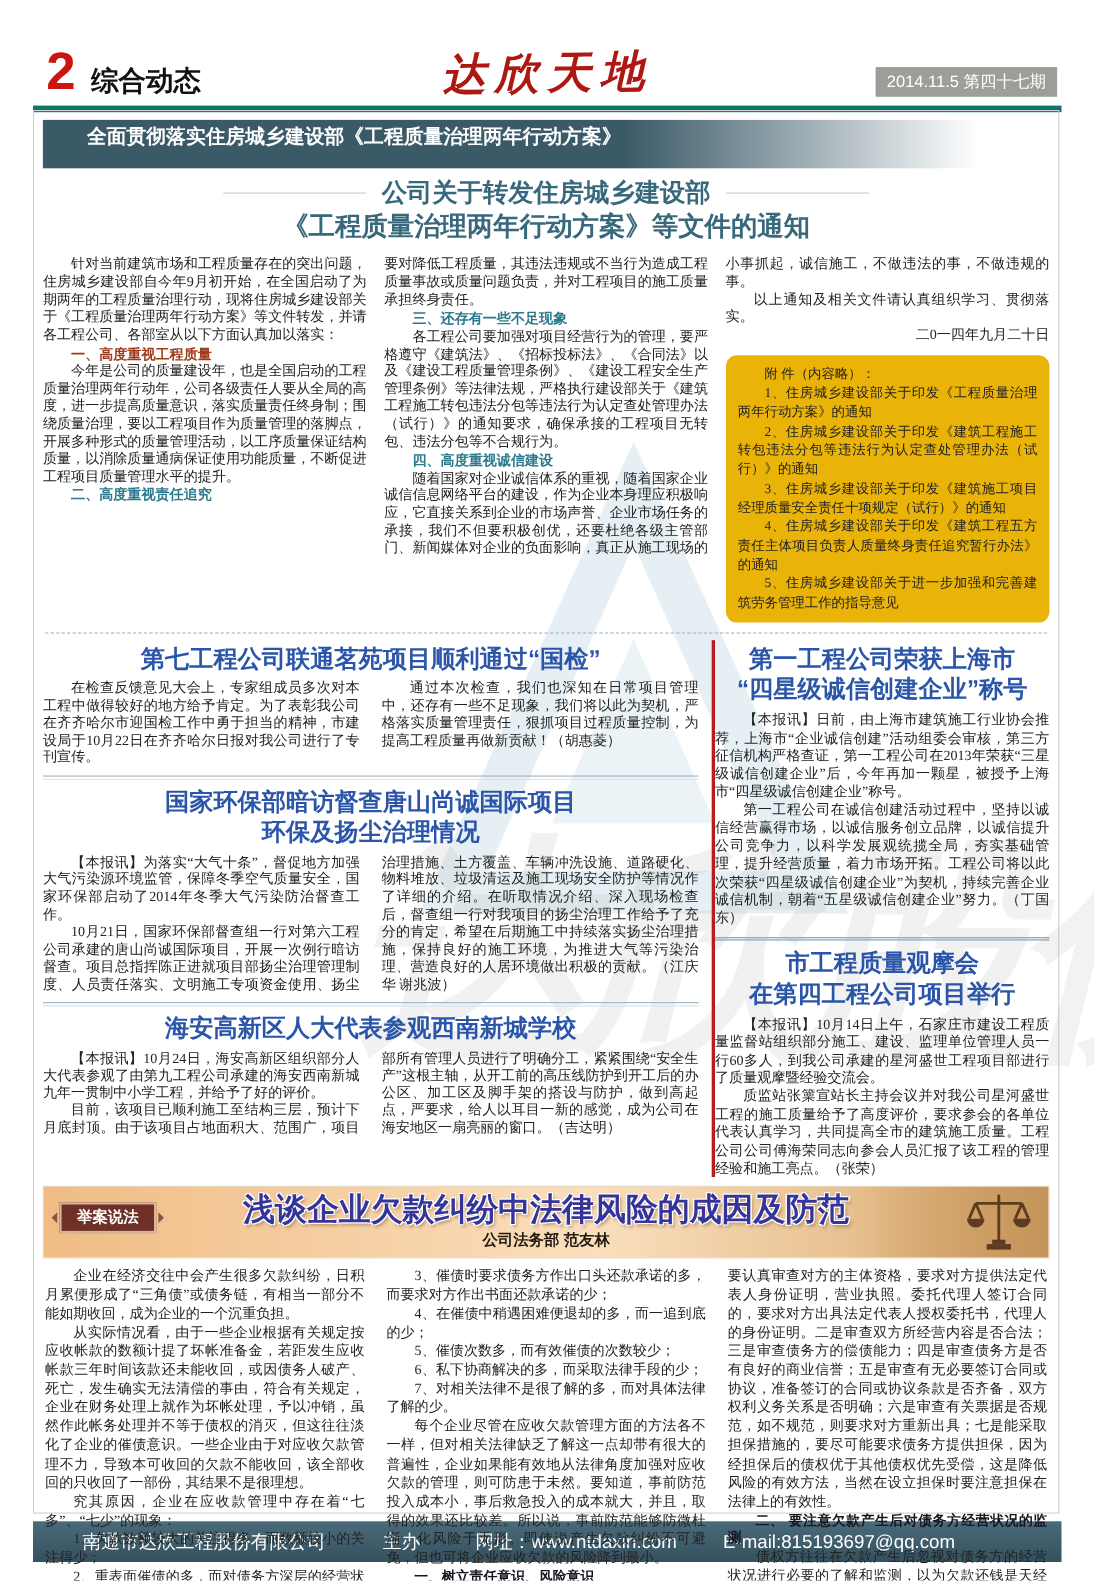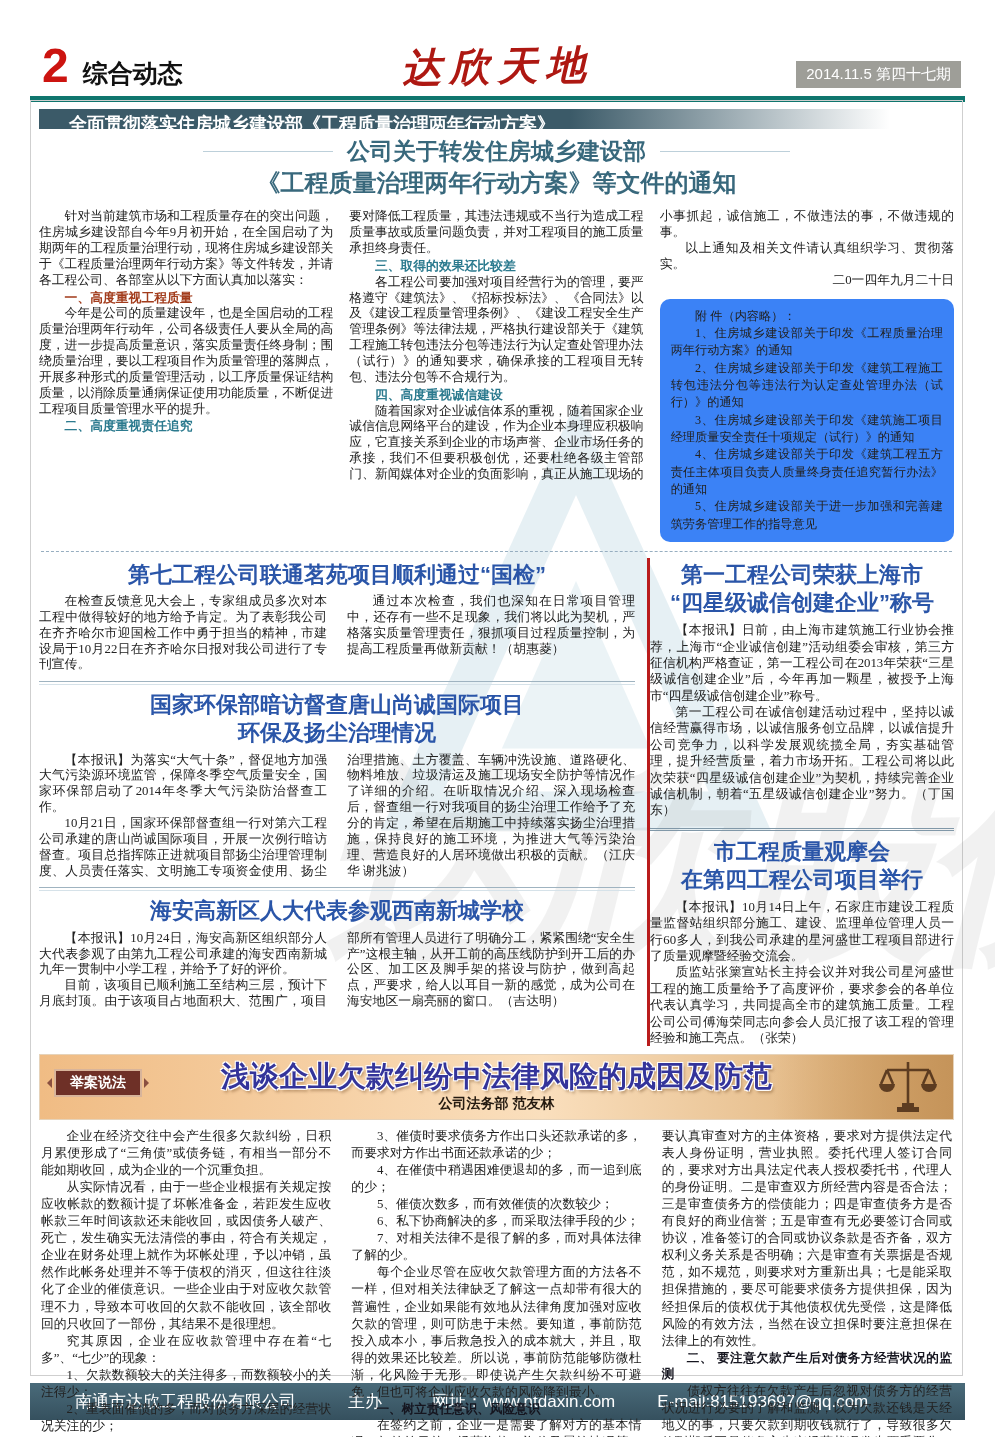--- a/index.html
+++ b/index.html
@@ -18,37 +18,37 @@
          font-family:"Liberation Sans",sans-serif;font-size:15px;padding:4px 10px;}
   
   .frame{position:absolute;top:100px;left:30px;width:933px;height:1276px;
          border:1px solid #cfcfcf;padding:6px 8px;box-sizing:border-box;}
   .wm-tri{position:absolute;left:350px;top:300px;opacity:.5;z-index:0;}
   .wm-text{position:absolute;left:290px;top:620px;z-index:0;font-size:215px;font-weight:bold;
            color:#808080;opacity:.10;letter-spacing:-14px;white-space:nowrap;
            font-family:"DejaVu Serif",serif;font-style:italic;}
   .content{position:relative;z-index:1;}
   
-  .banner{height:20px;line-height:30px;margin:2px 0 8px;color:#fff;font-weight:bold;
-          font-family:"Liberation Sans",sans-serif;font-size:18px;padding-left:30px;
+  .banner{height:44px;line-height:30px;margin:2px 0 8px;color:#fff;font-weight:bold;
+          font-family:"Liberation Sans",sans-serif;font-size:18px;padding-left:40px;
           background:linear-gradient(to right,#3b5a68 0%,#3b5a68 58%,rgba(59,90,104,0) 93%);}
   
   .ntitle{text-align:center;font-family:"Liberation Sans",sans-serif;font-weight:bold;color:#38687c;}
   .ntitle .t1{font-size:23px;line-height:1.3;display:flex;align-items:center;justify-content:center;}
   .ntitle .t2{font-size:24px;line-height:1.35;}
   .rule{display:inline-block;width:130px;height:1px;background:#bdd0da;margin:0 14px;}
   .cols3{display:flex;gap:16px;margin-top:10px;}
   .ncol{flex:1;font-size:12.8px;line-height:1.24;text-align:justify;}
   .p{text-indent:2em;margin:0;}
   .pc{text-indent:0;margin:0;}
   .pr{text-align:right;margin:0;}
   .sh{font-weight:bold;text-indent:2em;margin:1px 0;font-family:"Liberation Sans",sans-serif;font-size:12.8px;}
   .sh-red{color:#a23c1c;}
   .sh-teal{color:#2b7a8e;}
-  .attach{background:#3b82f6;border-radius:10px;padding:9px 11px;margin-top:10px;
+  .attach{background:#eab308;border-radius:10px;padding:9px 11px;margin-top:10px;
           font-size:12.2px;line-height:1.42;}
   .attach p{margin:0;text-indent:2em;}
   .divider-dashed{border-top:1px dashed #97aec0;margin:9px 2px 6px;}
   
   .two-region{display:flex;margin-top:2px;}
   .left-region{width:596px;padding-right:12px;}
   .right-region{flex:1;border-left:3px solid #b91c1c;}
   .atitle{text-align:center;font-family:"Liberation Sans",sans-serif;font-weight:bold;
           color:#2a55a8;font-size:22px;line-height:1.28;margin:3px 0 5px;}
   .body2{column-count:2;column-gap:20px;font-size:12.8px;line-height:1.24;text-align:justify;}
@@ -122,21 +122,21 @@
         </div>
         <div class="cols3">
           <div class="ncol">
             <p class="p">针对当前建筑市场和工程质量存在的突出问题，住房城乡建设部自今年9月初开始，在全国启动了为期两年的工程质量治理行动，现将住房城乡建设部关于《工程质量治理两年行动方案》等文件转发，并请各工程公司、各部室从以下方面认真加以落实：</p>
             <p class="sh sh-red">一、高度重视工程质量</p>
             <p class="p">今年是公司的质量建设年，也是全国启动的工程质量治理两年行动年，公司各级责任人要从全局的高度，进一步提高质量意识，落实质量责任终身制；围绕质量治理，要以工程项目作为质量管理的落脚点，开展多种形式的质量管理活动，以工序质量保证结构质量，以消除质量通病保证使用功能质量，不断促进工程项目质量管理水平的提升。</p>
             <p class="sh sh-teal">二、高度重视责任追究</p>
           </div>
           <div class="ncol">
             <p class="pc">要对降低工程质量，其违法违规或不当行为造成工程质量事故或质量问题负责，并对工程项目的施工质量承担终身责任。</p>
-            <p class="sh sh-teal">三、取得的效果还比较差</p>
+            <p class="sh sh-teal">三、还存有一些不足现象</p>
             <p class="p">各工程公司要加强对项目经营行为的管理，要严格遵守《建筑法》、《招标投标法》、《合同法》以及《建设工程质量管理条例》、《建设工程安全生产管理条例》等法律法规，严格执行建设部关于《建筑工程施工转包违法分包等违法行为认定查处管理办法（试行）》的通知要求，确保承接的工程项目无转包、违法分包等不合规行为。</p>
             <p class="sh sh-teal">四、高度重视诚信建设</p>
             <p class="p">随着国家对企业诚信体系的重视，随着国家企业诚信信息网络平台的建设，作为企业本身理应积极响应，它直接关系到企业的市场声誉、企业市场任务的承接，我们不但要积极创优，还要杜绝各级主管部门、新闻媒体对企业的负面影响，真正从施工现场的</p>
           </div>
           <div class="ncol">
             <p class="pc">小事抓起，诚信施工，不做违法的事，不做违规的事。</p>
             <p class="p">以上通知及相关文件请认真组织学习、贯彻落实。</p>
             <p class="pr">二0一四年九月二十日</p>
             <div class="attach">
               <p>附 件（内容略）：</p>

